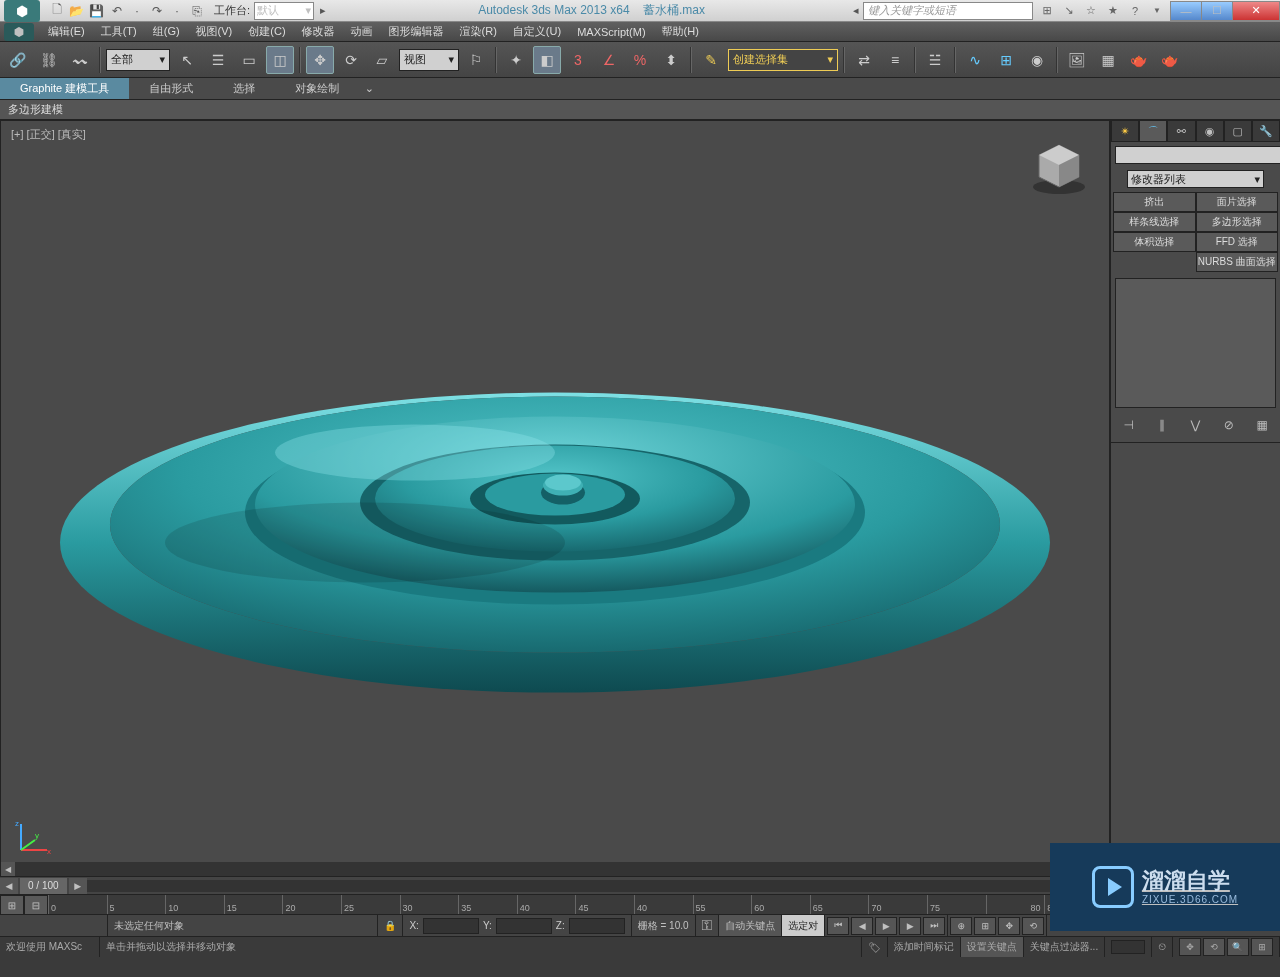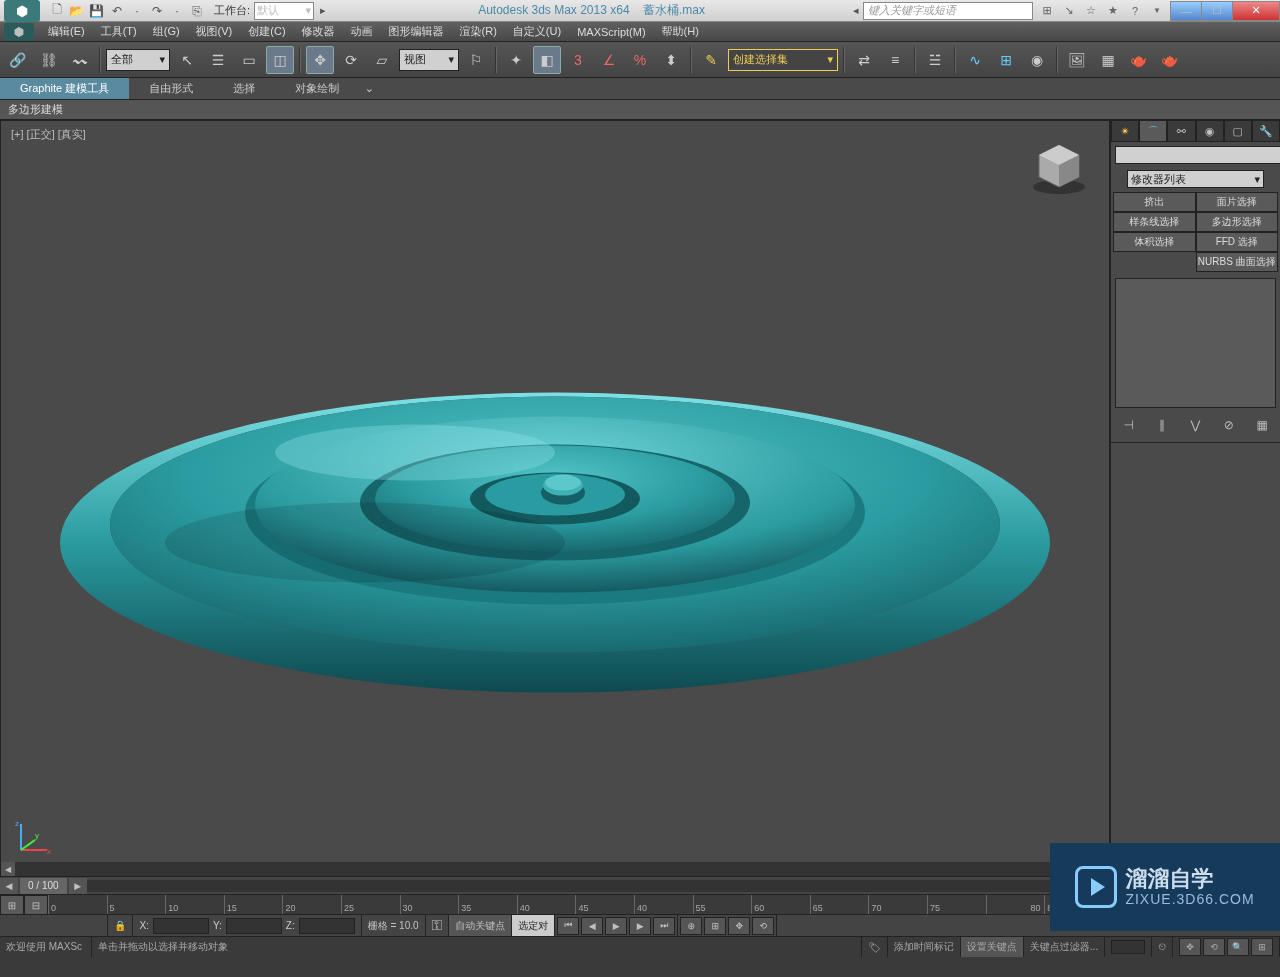--- a/index.html
+++ b/index.html
@@ -76,25 +76,25 @@
 .tick { position:absolute; top:0; height:100%; border-left:1px solid #666; font-size:9px; color:#aaa; padding-left:2px; padding-top:8px; }
 .status { height:22px; background:#444; display:flex; align-items:center; border-bottom:1px solid #222; font-size:10px; }
 .status-seg { padding:0 6px; border-right:1px solid #222; height:100%; display:flex; align-items:center; gap:4px; }
 .status input { width:56px; height:16px; background:#333; border:1px solid #222; color:#ccc; font-size:10px; padding:0 2px; }
 .status .label { color:#ccc; }
 .play-btn { width:22px; height:18px; background:#555; border:1px solid #222; display:flex; align-items:center; justify-content:center; font-size:9px; cursor:pointer; }
 .prompt-row { height:20px; background:#3a3a3a; display:flex; align-items:center; font-size:10px; color:#aaa; }
 .prompt-seg { padding:0 6px; border-right:1px solid #222; height:100%; display:flex; align-items:center; }
 
 
-.watermark { position:absolute; right:0; bottom:46px; width:230px; height:88px; background:#163a5a; display:flex; align-items:center; justify-content:center; gap:8px; }
+.watermark { position:absolute; right:0; bottom:46px; width:230px; height:88px; background:#163a5a; display:flex; align-items:center; justify-content:center; gap:8px;text-decoration:underline; }
 .wm-play { width:42px; height:42px; border:3px solid #8cf; border-radius:8px; display:flex; align-items:center; justify-content:center; }
 .wm-play::after { content:""; border-left:14px solid #8cf; border-top:9px solid transparent; border-bottom:9px solid transparent; margin-left:4px; }
 .wm-text { color:#cde; font-size:22px; font-weight:bold; line-height:1.1; }
-.wm-url { font-size:14px; color:#9bd; letter-spacing:1px; }
+.wm-url { font-size:10px; color:#9bd; letter-spacing:1px; }
 
 
 .obj3d { position:absolute; left:50%; top:50%; transform:translate(-50%,-48%); width:1000px; height:430px; }
 </style>
 </head>
 <body>
 
 <div class="titlebar">
   <div class="app-icon">⬢</div>
   <div class="qat">
@@ -344,20 +344,21 @@
       <div class="tick" style="left: 868.4px;">70</div>
       <div class="tick" style="left: 927px;">75</div>
       <div class="tick" style="left: 985.6px; padding-left: 44px;">80</div>
       <div class="tick" style="left: 1044.2px;">85</div>
       <div class="tick" style="left: 1102.8px;">90</div>
       <div class="tick" style="left: 1161.4px;">95</div>
       <div class="tick" style="left: 1220px;">100</div>
     </div>
   <div class="status">
     <div class="status-seg" style="width:108px"></div>
+    <div class="status-seg" style="flex:0 0 270px">未选定任何对象</div>
     <div class="status-seg">🔒</div>
     <div class="status-seg">
       <span class="label">X:</span>
         <input style="">
       <span class="label">Y:</span>
         <input style="">
       <span class="label">Z:</span>
         <input style="">
     </div>
     <div class="status-seg">栅格 = 10.0</div>
@@ -372,21 +373,21 @@
       <div class="play-btn">⏭</div>
     </div>
     <div class="status-seg" style="gap:2px;padding:0 2px">
       <div class="play-btn">⊕</div>
       <div class="play-btn">⊞</div>
       <div class="play-btn">✥</div>
       <div class="play-btn">⟲</div>
     </div>
   </div>
   <div class="prompt-row">
-    <div class="prompt-seg" style="width:92px">欢迎使用  MAXSc</div>
+    <div class="prompt-seg" style="width:100px">欢迎使用  MAXSc</div>
     <div class="prompt-seg" style="flex:1">单击并拖动以选择并移动对象</div>
     <div class="prompt-seg">🏷</div>
     <div class="prompt-seg">添加时间标记</div>
     <div class="prompt-seg" style="background:#555">设置关键点</div>
     <div class="prompt-seg">关键点过滤器...</div>
     <div class="prompt-seg">
         <input style="width: 34px; height: 14px; background: rgb(51, 51, 51); border: 1px solid rgb(34, 34, 34); color: rgb(204, 204, 204);">
       </div>
     <div class="prompt-seg">⏲</div>
     <div class="prompt-seg" style="gap:2px">

